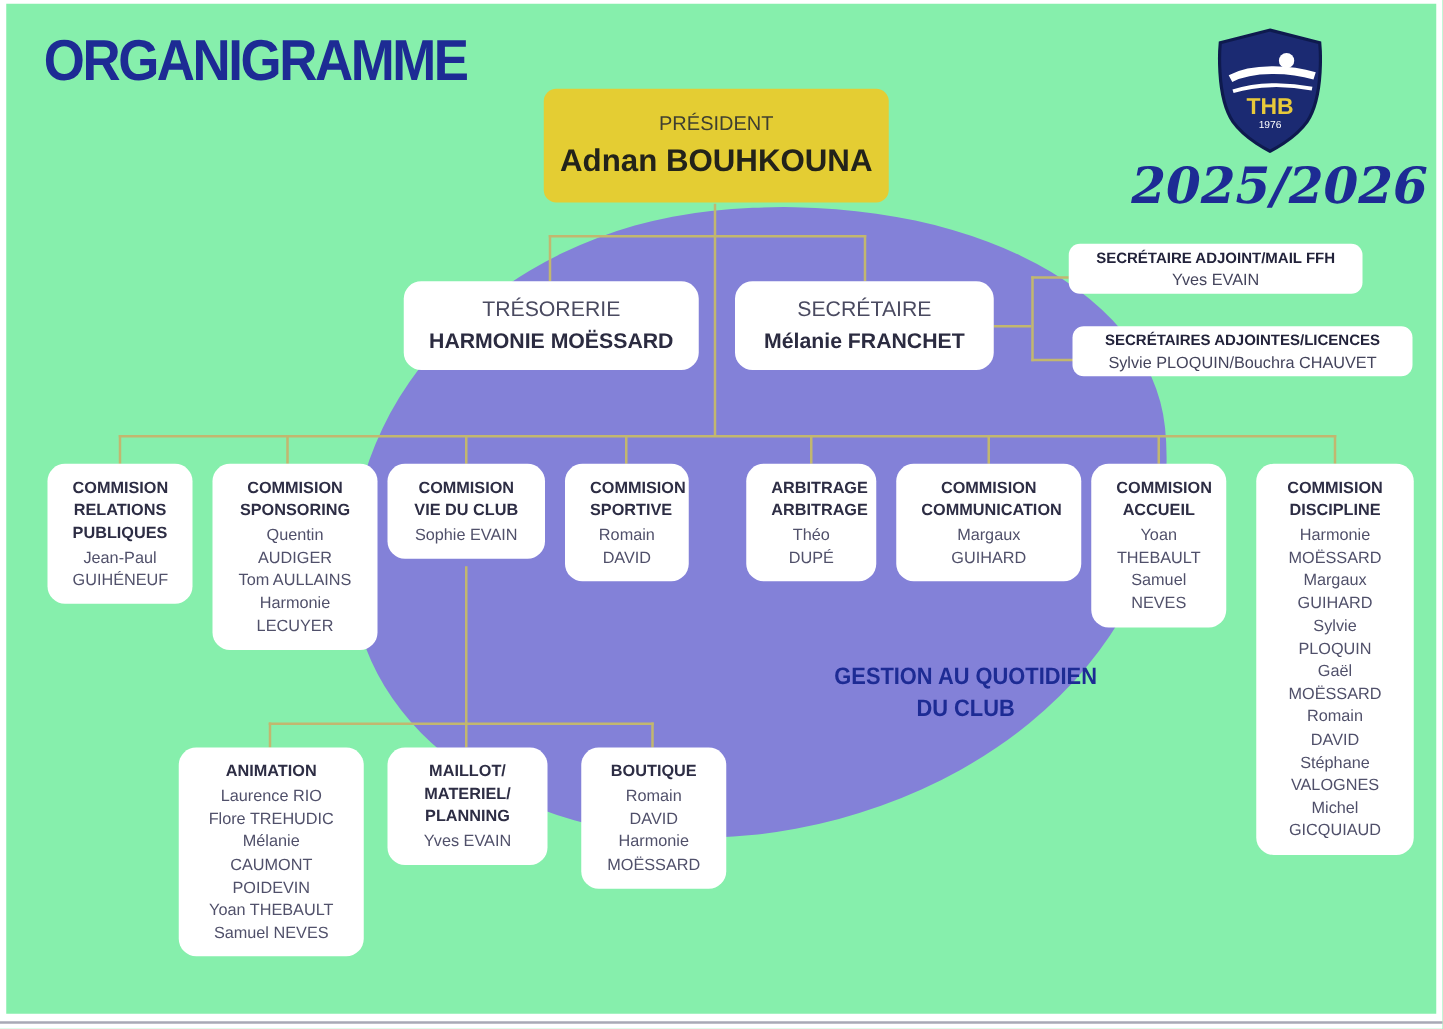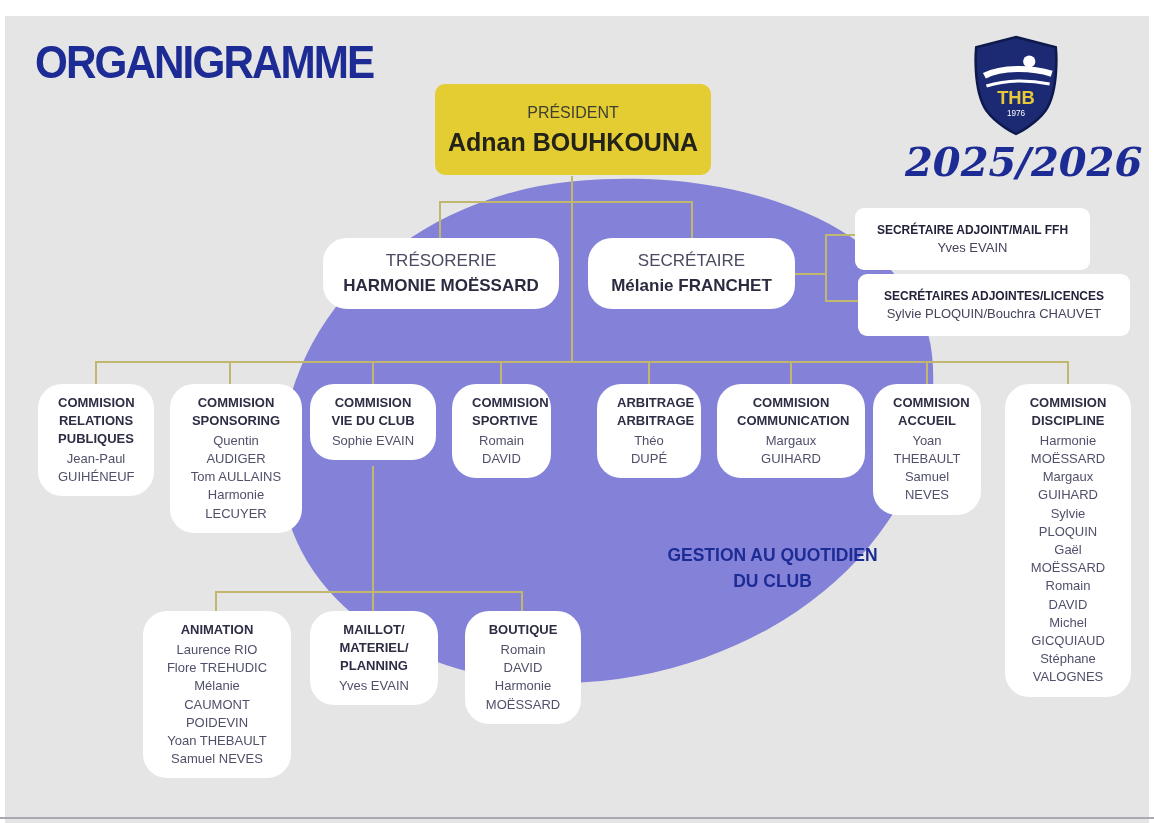--- a/index.html
+++ b/index.html
@@ -5,23 +5,23 @@
   * { box-sizing: border-box; margin: 0; padding: 0; }
   html, body { width: 1154px; height: 823px; }
   body {
     position: relative;
     background: #ffffff;
     font-family: "Liberation Sans", sans-serif;
     overflow: hidden;
   }
   .canvas {
     position: absolute;
-    left: 5px; top: 16px;
+    left: 5px; top: 3px;
     width: 1144px; height: 808px;
-    background: #e5e5e5;
+    background: #86efac;
     overflow: hidden;
   }
   .bottom-rule {
     position: absolute;
     left: 0; top: 817px;
     width: 1154px; height: 2px;
     background: #a9a9b5;
   }
   .blob {
     position: absolute;
@@ -50,37 +50,37 @@
     font-style: italic;
     font-weight: bold;
     font-size: 40px;
     color: #1d2b94;
   }
   .logo { position: absolute; left: 960px; top: 18px; width: 102px; height: 102px; }
   .ln { position: absolute; background: #c2b76f; }
   .box {
     position: absolute;
     background: #ffffff;
-    border-radius: 24px;
+    border-radius: 14px;
     text-align: center;
   }
   .president {
     left: 430px; top: 68px; width: 276px;
     background: #e4cd33;
     border-radius: 10px;
     padding: 20px 10px 18px 10px;
   }
   .president .role { font-size: 16px; color: #3f3f30; margin-bottom: 6px; }
   .president .name { font-size: 25px; font-weight: bold; color: #23231a; }
   .lvl2 { padding: 13px 6px; }
   .lvl2 .role { font-size: 17px; color: #4a4a60; margin-bottom: 5px; }
   .lvl2 .name { font-size: 17px; font-weight: bold; color: #2b2b40; }
   .tresorerie { left: 318px; top: 222px; width: 236px; }
   .secretaire { left: 583px; top: 222px; width: 207px; }
-  .adjoint { border-radius: 9px; padding: 15px 6px; }
+  .adjoint { border-radius: 9px; padding: 4px 6px; }
   .adjoint .a-title { font-size: 12px; font-weight: bold; color: #22223a; margin-bottom: 3px; }
   .adjoint .a-members { font-size: 13px; color: #44445c; }
   .adjoint1 { left: 850px; top: 192px; width: 235px; }
   .adjoint2 { left: 853px; top: 258px; width: 272px; }
   .com { padding: 10px 20px; }
   .com .c-title { font-size: 13px; font-weight: bold; color: #2d2d44; line-height: 1.38; margin-bottom: 2px; }
   .com .c-members { font-size: 13px; color: #50506a; line-height: 1.4; text-align: center; }
   .annotation {
     position: absolute;
     left: 640px; top: 526px; width: 255px;
@@ -210,22 +210,22 @@
       </div>
   </div>
   <div class="box com" style="left:1000px;top:368px;width:126px">
     <div class="c-title">COMMISION DISCIPLINE</div>
     <div class="c-members">
         <div>Harmonie MOËSSARD</div>
         <div>Margaux GUIHARD</div>
         <div>Sylvie PLOQUIN</div>
         <div>Gaël MOËSSARD</div>
         <div>Romain DAVID</div>
+        <div>Stéphane VALOGNES</div>
         <div>Michel GICQUIAUD</div>
-        <div>Stéphane VALOGNES</div>
       </div>
   </div>
 
   <div class="box com" style="left:138px;top:595px;width:148px">
     <div class="c-title">ANIMATION</div>
     <div class="c-members">
         <div>Laurence RIO</div>
         <div>Flore TREHUDIC</div>
         <div>Mélanie CAUMONT POIDEVIN</div>
         <div>Yoan THEBAULT</div>

